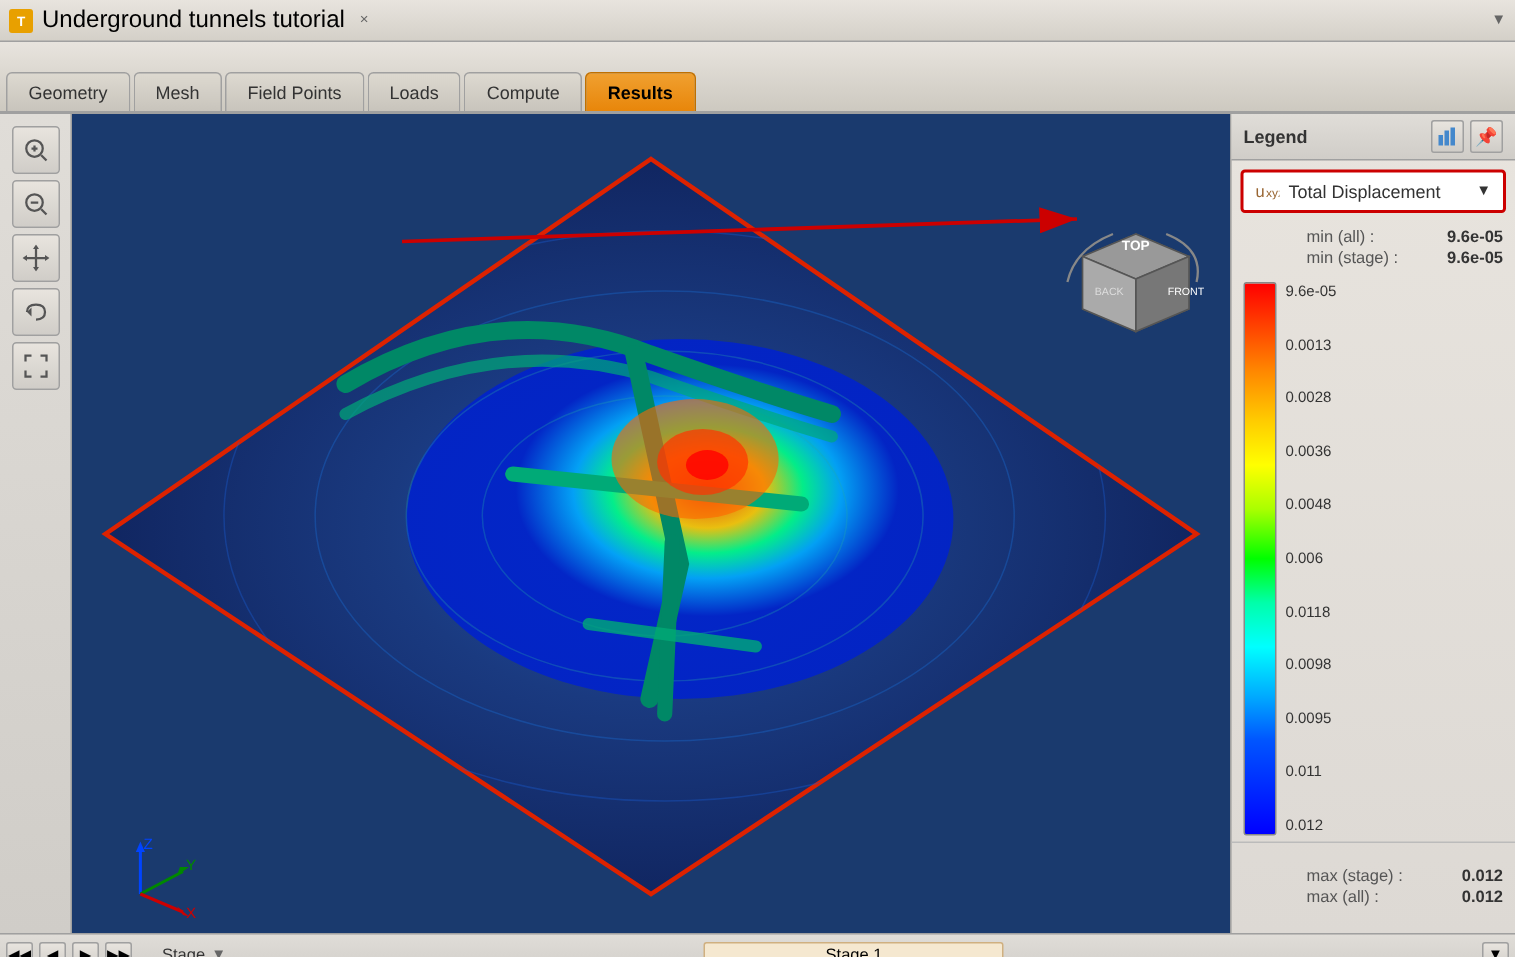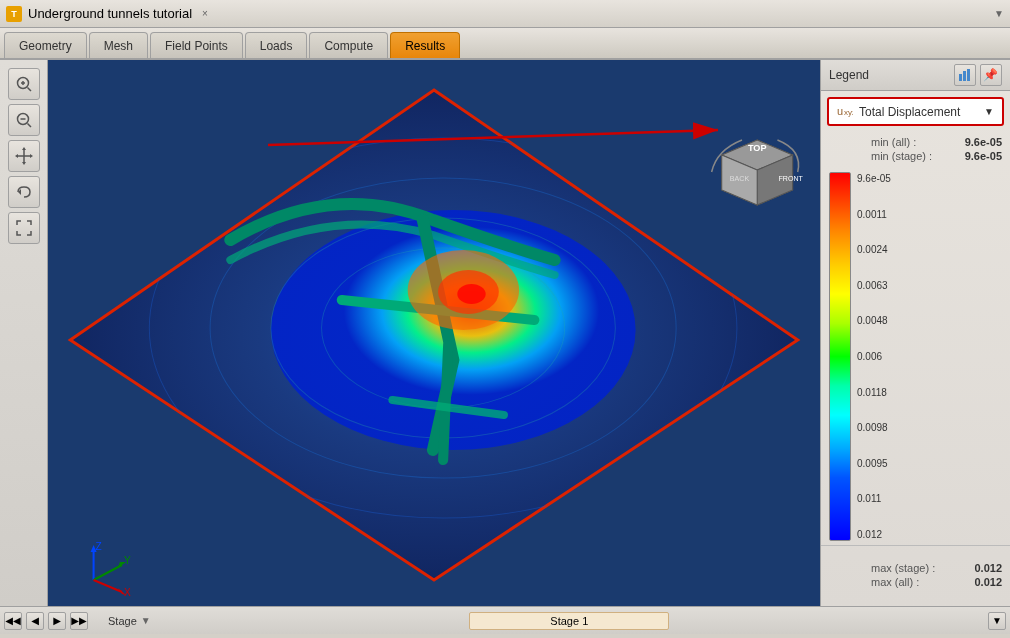--- a/index.html
+++ b/index.html
@@ -16,41 +16,41 @@
       gap: 6px;
     }
     .title-bar-icon {
       width: 16px; height: 16px;
       background: #e8a000;
       border-radius: 2px;
       display: flex; align-items: center; justify-content: center;
       color: white; font-size: 9px; font-weight: bold;
     }
     .title-bar-text {
-      font-size: 13px;
+      font-size: 16px;
       color: #000;
     }
     .title-bar-close {
       margin-left: 4px;
       color: #666;
       font-size: 10px;
       cursor: pointer;
       background: none;
       border: none;
     }
     .dropdown-arrow-title {
       margin-left: auto;
       color: #666;
       font-size: 10px;
     }
 
     
     .tab-bar {
       background: linear-gradient(to bottom, #e8e4de, #cdc9c0);
-      height: 32px;
+      height: 48px;
       display: flex;
       align-items: flex-end;
       padding: 0 4px;
       border-bottom: 2px solid #a0a0a0;
     }
     .tab {
       padding: 4px 14px;
       background: linear-gradient(to bottom, #ddd9d0, #c8c4bc);
       border: 1px solid #a0a0a0;
       border-bottom: none;
@@ -58,21 +58,21 @@
       cursor: pointer;
       font-size: 12px;
       color: #333;
       margin-right: 2px;
       height: 26px;
       display: flex; align-items: center;
     }
     .tab.active {
       background: linear-gradient(to bottom, #f0a030, #e8860a);
       color: #000;
-      font-weight: normal;
+      font-weight: bold;
       border-color: #c07000;
       justify-content: center;
     }
 
     
     .main-layout {
       display: flex;
       height: calc(638px - 28px - 36px - 28px);
       background: #c8c4bc;
     }
@@ -118,21 +118,21 @@
     .legend-header {
       background: linear-gradient(to bottom, #e0ddd8, #d0cdc8);
       padding: 4px 8px;
       border-bottom: 1px solid #a0a0a0;
       display: flex;
       align-items: center;
       justify-content: space-between;
     }
     .legend-title {
       font-size: 12px;
-      font-weight: normal;
+      font-weight: bold;
       color: #333;
     }
     .legend-icons {
       display: flex; gap: 4px; align-items: center;
     }
     .legend-icon-btn {
       width: 22px; height: 22px;
       background: linear-gradient(to bottom, #e8e4de, #d0cdc8);
       border: 1px solid #a0a0a0;
       border-radius: 2px;
@@ -486,23 +486,23 @@
       <div class="stat-row">
         <span class="stat-label">min (stage) :</span>
         <span class="stat-value">9.6e-05</span>
       </div>
     </div>
 
     <div class="color-scale-section">
       <div class="color-bar"></div>
       <div class="scale-labels">
         <span>9.6e-05</span>
-        <span>0.0011</span>
-        <span>0.0024</span>
-        <span>0.0063</span>
+        <span>0.0013</span>
+        <span>0.0028</span>
+        <span>0.0036</span>
         <span>0.0048</span>
         <span>0.006</span>
         <span>0.0118</span>
         <span>0.0098</span>
         <span>0.0095</span>
         <span>0.011</span>
         <span>0.012</span>
       </div>
     </div>
 

